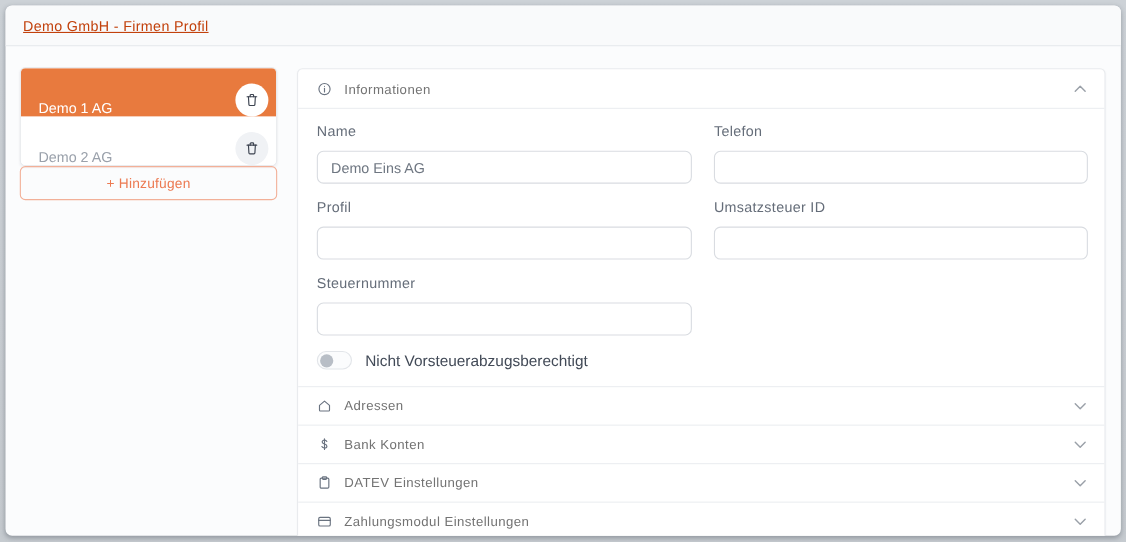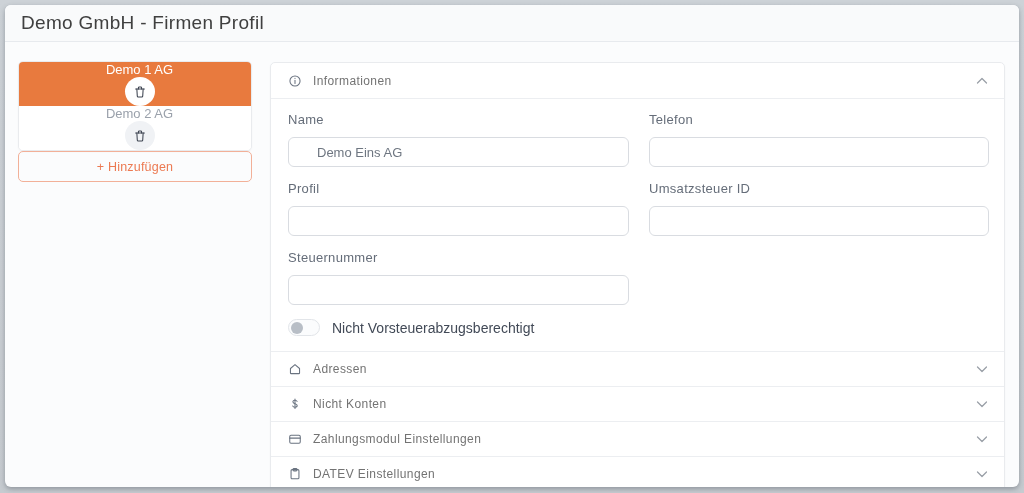--- a/index.html
+++ b/index.html
@@ -16,31 +16,31 @@
   }
   .app{
     position:absolute;left:5px;top:5px;width:1014px;height:482px;
     background:#fbfcfd;border-radius:6px;overflow:hidden;
     box-shadow:0 2px 5px rgba(40,50,60,.35);
   }
   .app-header{
     height:37px;background:#f9fafb;border-bottom:1px solid #e7eaee;
     display:flex;align-items:center;padding:0 16px;
   }
-  .app-title{font-size:19px;color:#404040;letter-spacing:.3px;}
+  .app-title{font-size:13px;color:#c2410c;letter-spacing:.3px;text-decoration:underline;}
 
   
   .sidebar{position:absolute;left:13px;top:56px;width:234px;}
   .company-list{
     background:#fff;border:1px solid #e9ebee;border-radius:5px;overflow:hidden;
     box-shadow:0 1px 2px rgba(20,30,40,.04);
   }
   .company-row{
-    height:44px;display:flex;align-items:center;justify-content:space-between;
-    padding:0 7px 0 16px;font-size:13px;color:#9aa1ab;background:#fff;cursor:pointer;flex-direction:column;
+    height:44px;display:flex;align-items:flex-end;justify-content:space-between;
+    padding:0 7px 0 16px;font-size:13px;color:#9aa1ab;background:#fff;cursor:pointer;
   }
   .company-row.selected{background:var(--orange);color:#fff;}
   .company-name{white-space:nowrap;}
   .del-btn{
     width:30px;height:30px;border-radius:50%;border:none;padding:0;cursor:pointer;
     display:flex;align-items:center;justify-content:center;
   }
   .company-row.selected .del-btn{background:#fff;}
   .company-row:not(.selected) .del-btn{background:#f0f2f5;}
   .del-btn svg{stroke:#3c4350;}
@@ -66,21 +66,21 @@
   .acc-icon svg{stroke:#6a7380;}
   .acc-label{font-size:12px;color:#737373;letter-spacing:.4px;flex:1;}
   .chev{display:flex;align-items:center;}
   .chev svg{stroke:#9aa0a8;}
 
   .form{padding:13px 16px 15px 17px;border-top:1px solid #eceef1;}
   .grid{display:grid;grid-template-columns:341px 340px;column-gap:20px;row-gap:14px;}
   .field-label{font-size:13px;color:#656d79;letter-spacing:.3px;margin-bottom:10px;}
   .text-input{
     width:100%;height:30px;border:1px solid #d9dce1;border-radius:6px;
-    padding:0 28px;font-size:13px;color:#6e7681;background:#fff;outline:none;
+    padding:0 12px;font-size:13px;color:#6e7681;background:#fff;outline:none;
     font-family:inherit;
   }
   .toggle-row{margin-top:14px;display:flex;align-items:center;}
   .switch{
     width:32px;height:17px;border-radius:9px;background:#fbfcfd;
     border:1px solid #e2e5e9;position:relative;cursor:pointer;
   }
   .switch .knob{
     position:absolute;left:2px;top:1.5px;width:12px;height:12px;border-radius:50%;
     background:#b8bec6;
@@ -189,21 +189,36 @@
       </span>
     </div>
 
     <div class="acc-header">
       <span class="acc-icon">
         <svg width="14" height="14" viewBox="0 0 16 16" fill="none" stroke-width="1.2" stroke-linecap="round">
           <path d="M10.4 5C10 4.1 9.1 3.6 8 3.6c-1.4 0-2.4.7-2.4 1.9S6.6 7.2 8 7.6s2.5.9 2.5 2.2S9.4 11.7 8 11.7c-1.3 0-2.3-.5-2.7-1.5"></path>
           <path d="M8 2.2v11"></path>
         </svg>
       </span>
-      <span class="acc-label">Nicht Konten</span>
+      <span class="acc-label">Bank Konten</span>
+      <span class="chev">
+        <svg width="12" height="8" viewBox="0 0 12 8" fill="none" stroke-width="1.3" stroke-linecap="round" stroke-linejoin="round">
+          <polyline points="1.5,2 6,6.5 10.5,2"></polyline>
+        </svg>
+      </span>
+    </div>
+
+    <div class="acc-header">
+      <span class="acc-icon">
+        <svg width="14" height="14" viewBox="0 0 16 16" fill="none" stroke-width="1.2" stroke-linecap="round" stroke-linejoin="round">
+          <rect x="3.5" y="3" width="9" height="10.5" rx="1.2"></rect>
+          <rect x="5.8" y="1.6" width="4.4" height="2.8" rx="0.9"></rect>
+        </svg>
+      </span>
+      <span class="acc-label">DATEV Einstellungen</span>
       <span class="chev">
         <svg width="12" height="8" viewBox="0 0 12 8" fill="none" stroke-width="1.3" stroke-linecap="round" stroke-linejoin="round">
           <polyline points="1.5,2 6,6.5 10.5,2"></polyline>
         </svg>
       </span>
     </div>
 
     <div class="acc-header">
       <span class="acc-icon">
         <svg width="14" height="14" viewBox="0 0 16 16" fill="none" stroke-width="1.2" stroke-linecap="round" stroke-linejoin="round">
@@ -212,29 +227,14 @@
         </svg>
       </span>
       <span class="acc-label">Zahlungsmodul Einstellungen</span>
       <span class="chev">
         <svg width="12" height="8" viewBox="0 0 12 8" fill="none" stroke-width="1.3" stroke-linecap="round" stroke-linejoin="round">
           <polyline points="1.5,2 6,6.5 10.5,2"></polyline>
         </svg>
       </span>
     </div>
 
-    <div class="acc-header">
-      <span class="acc-icon">
-        <svg width="14" height="14" viewBox="0 0 16 16" fill="none" stroke-width="1.2" stroke-linecap="round" stroke-linejoin="round">
-          <rect x="3.5" y="3" width="9" height="10.5" rx="1.2"></rect>
-          <rect x="5.8" y="1.6" width="4.4" height="2.8" rx="0.9"></rect>
-        </svg>
-      </span>
-      <span class="acc-label">DATEV Einstellungen</span>
-      <span class="chev">
-        <svg width="12" height="8" viewBox="0 0 12 8" fill="none" stroke-width="1.3" stroke-linecap="round" stroke-linejoin="round">
-          <polyline points="1.5,2 6,6.5 10.5,2"></polyline>
-        </svg>
-      </span>
-    </div>
-
   </section>
 </div>
 
 </body></html>

